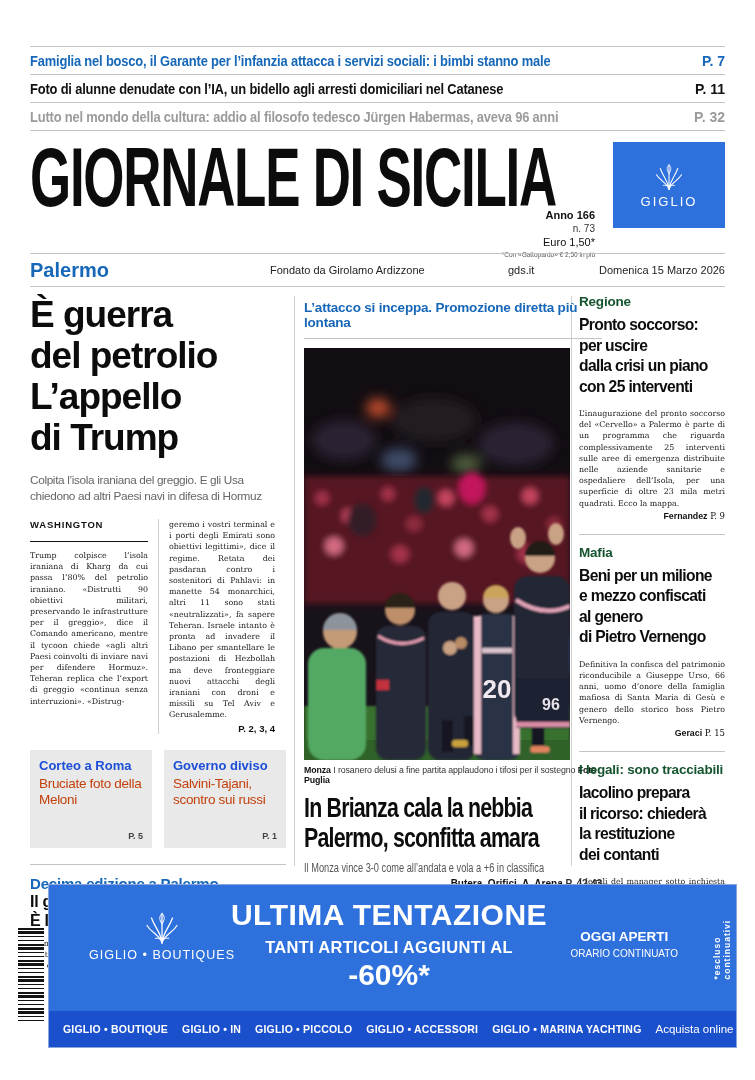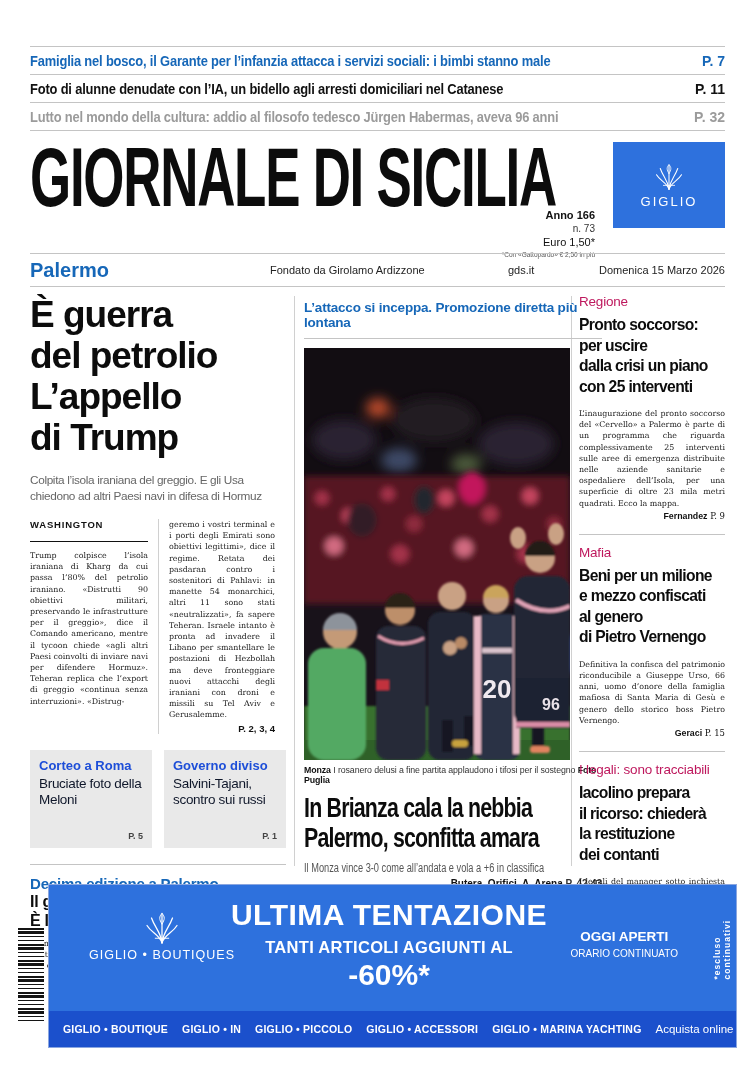--- a/index.html
+++ b/index.html
@@ -49,21 +49,21 @@
   .colA { width:118px; }
   .colB { width:117px; margin-left:10px; padding-left:10px; border-left:1px solid #d0d0d0; }
   .wash { font-size:9.5px; font-weight:bold; letter-spacing:0.8px; border-bottom:1.5px solid #111;
           padding-bottom:11px; margin-bottom:8px; }
   .serif { font-family:"DejaVu Serif", serif; font-size:7.9px; line-height:11.2px; text-align:justify; color:#1a1a1a; }
   .pages-ref { text-align:right; font-weight:bold; font-size:9.5px; margin-top:2px; }
 
   .boxes { display:flex; gap:12px; margin-top:16px; }
   .news-box { width:122px; height:98px; background:#e9e9e9; padding:8px 9px; position:relative; }
   .box-kicker { color:#1d4ed8; font-weight:bold; font-size:13px; }
-  .box-title { font-size:13.5px; line-height:16.5px; color:#0f172a; margin-top:3px; letter-spacing:-0.3px; }
+  .box-title { font-size:13.5px; line-height:16.5px; color:#c2410c; margin-top:3px; letter-spacing:-0.3px; }
   .box-page { position:absolute; right:9px; bottom:7px; font-size:9px; font-weight:bold; color:#444; }
 
   .strapapa { margin-top:16px; border-top:1px solid #c4c4c4; padding-top:10px; position:relative; }
   .str-kicker { color:#1667b8; font-weight:bold; font-size:15px; letter-spacing:-0.2px; }
   .str-title div { font-weight:bold; font-size:16px; line-height:19px; color:#0c0c0c; letter-spacing:-0.3px; }
   .str-body { margin-top:8px; width:168px; }
   .str-page { width:168px; text-align:right; font-weight:bold; font-size:9px; margin-top:1px; }
   .str-photo { position:absolute; right:0; top:36px; width:80px; height:64px; }
 
   
@@ -77,21 +77,21 @@
   .match-headline div { font-size:27px; line-height:29.5px; font-weight:bold; letter-spacing:-1px;
                         white-space:nowrap; transform:scaleX(0.79); transform-origin:left center; color:#0c0c0c; }
   .match-headline { margin-top:9px; }
   .match-subhead { margin-top:8px; font-size:12px; color:#555; white-space:nowrap;
                    transform:scaleX(0.77); transform-origin:left center; }
   .match-byline { margin-top:3px; text-align:right; font-size:10px; font-weight:bold; color:#111; }
   .match-byline .pg { color:#333; }
 
   
   .col-right { position:absolute; left:579px; top:294px; width:146px; }
-  .sec-kicker { color:#be185d; font-weight:normal; font-size:13.5px; letter-spacing:-0.2px; }
+  .sec-kicker { color:#14532d; font-weight:bold; font-size:13.5px; letter-spacing:-0.2px; }
   .sec-headline { margin-top:6px; transform:scaleX(0.92); transform-origin:left top; }
   .sec-headline div { font-size:17px; line-height:20.5px; font-weight:bold; letter-spacing:-0.7px;
                       white-space:nowrap; color:#0c0c0c; }
   .sec-body { margin-top:11px; }
   .sec-byline { text-align:right; font-size:8.5px; margin-top:2px; font-family:"DejaVu Serif", serif; }
   .sec-byline b { font-family:"Liberation Sans", sans-serif; font-size:8.8px; }
   .sec-divider { border-top:1px solid #c4c4c4; margin:13px 0 10px; }
 
   
   .barcode { position:absolute; left:18px; top:928px; width:26px; height:94px; background:

